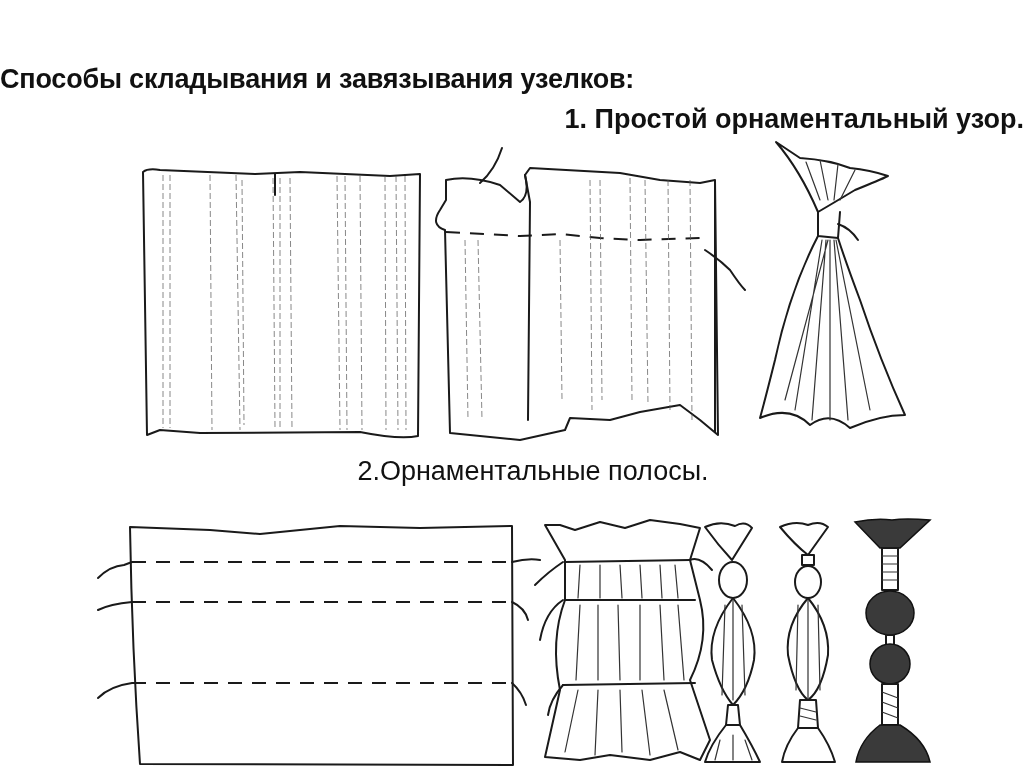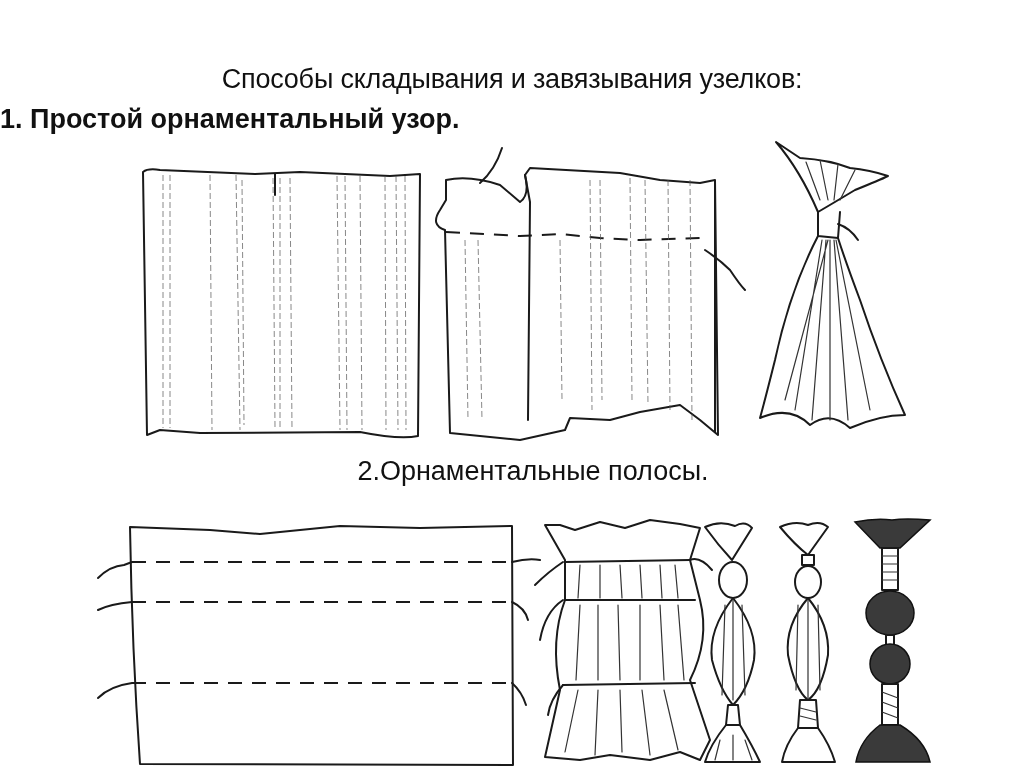--- a/index.html
+++ b/index.html
@@ -1,20 +1,20 @@
 <!DOCTYPE html>
 <html><head>
 <meta charset="utf-8">
 <style>
   html, body { margin: 0; padding: 0; background: #ffffff; }
   body { width: 1024px; height: 767px; position: relative; overflow: hidden;
          font-family: "Liberation Sans", sans-serif; color: #111; }
-  .title1 { position: absolute; left: 0; width: 1024px; top: 64px; text-align: center;
-            font-size: 27px; font-weight: normal; letter-spacing: -0.2px; }
-  .title2 { position: absolute; left: 0; width: 1024px; top: 104px; text-align: left;
+  .title1 { position: absolute; left: 0; width: 1024px; top: 64px; text-align: left;
+            font-size: 27px; font-weight: bold; letter-spacing: -0.2px; }
+  .title2 { position: absolute; left: 0; width: 1024px; top: 104px; text-align: right;
             font-size: 27px; font-weight: bold; height: 30px; overflow: hidden; }
   .subtitle { position: absolute; left: 0; width: 1024px; top: 456px; text-align: center;
               font-size: 27px; font-weight: normal; padding-left: 21px; }
   svg { position: absolute; left: 0; top: 0; }
   .ink { fill: none; stroke: #1a1a1a; stroke-width: 2; stroke-linecap: round; stroke-linejoin: round; }
   .thin { fill: none; stroke: #333; stroke-width: 1.2; stroke-linecap: round; }
   .dash { fill: none; stroke: #1a1a1a; stroke-width: 2; stroke-dasharray: 14 10; }
   .shade { fill: none; stroke: #555; stroke-width: 1; stroke-dasharray: 6 3; opacity: .7; }
   .dark { fill: #3a3a3a; stroke: #111; stroke-width: 1.5; }
 </style>

